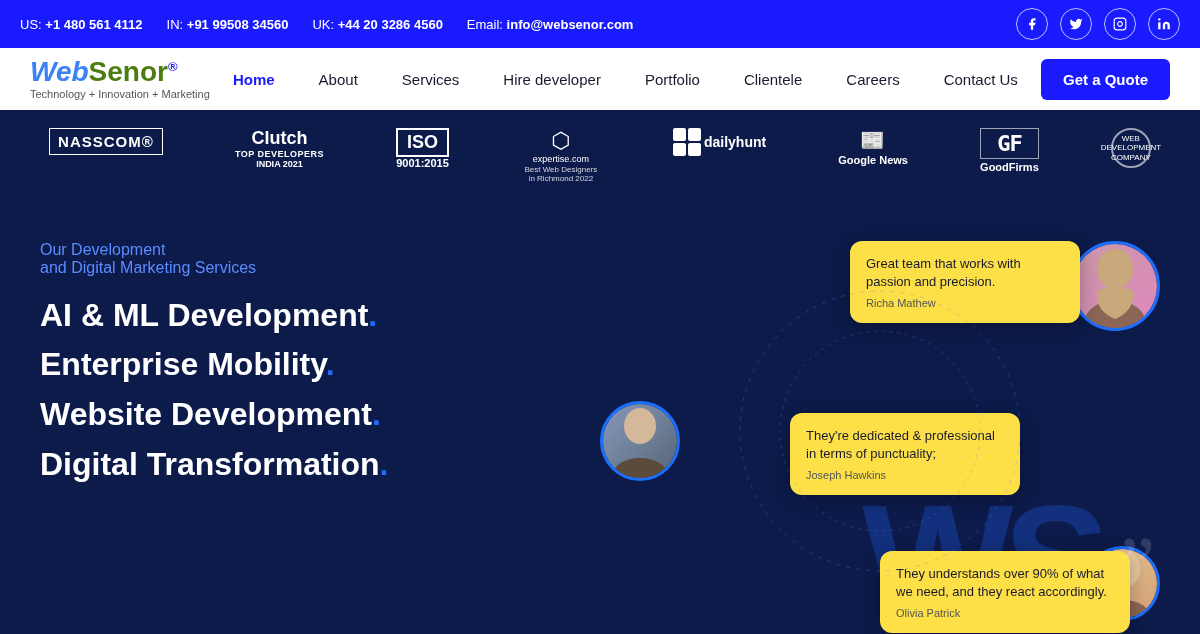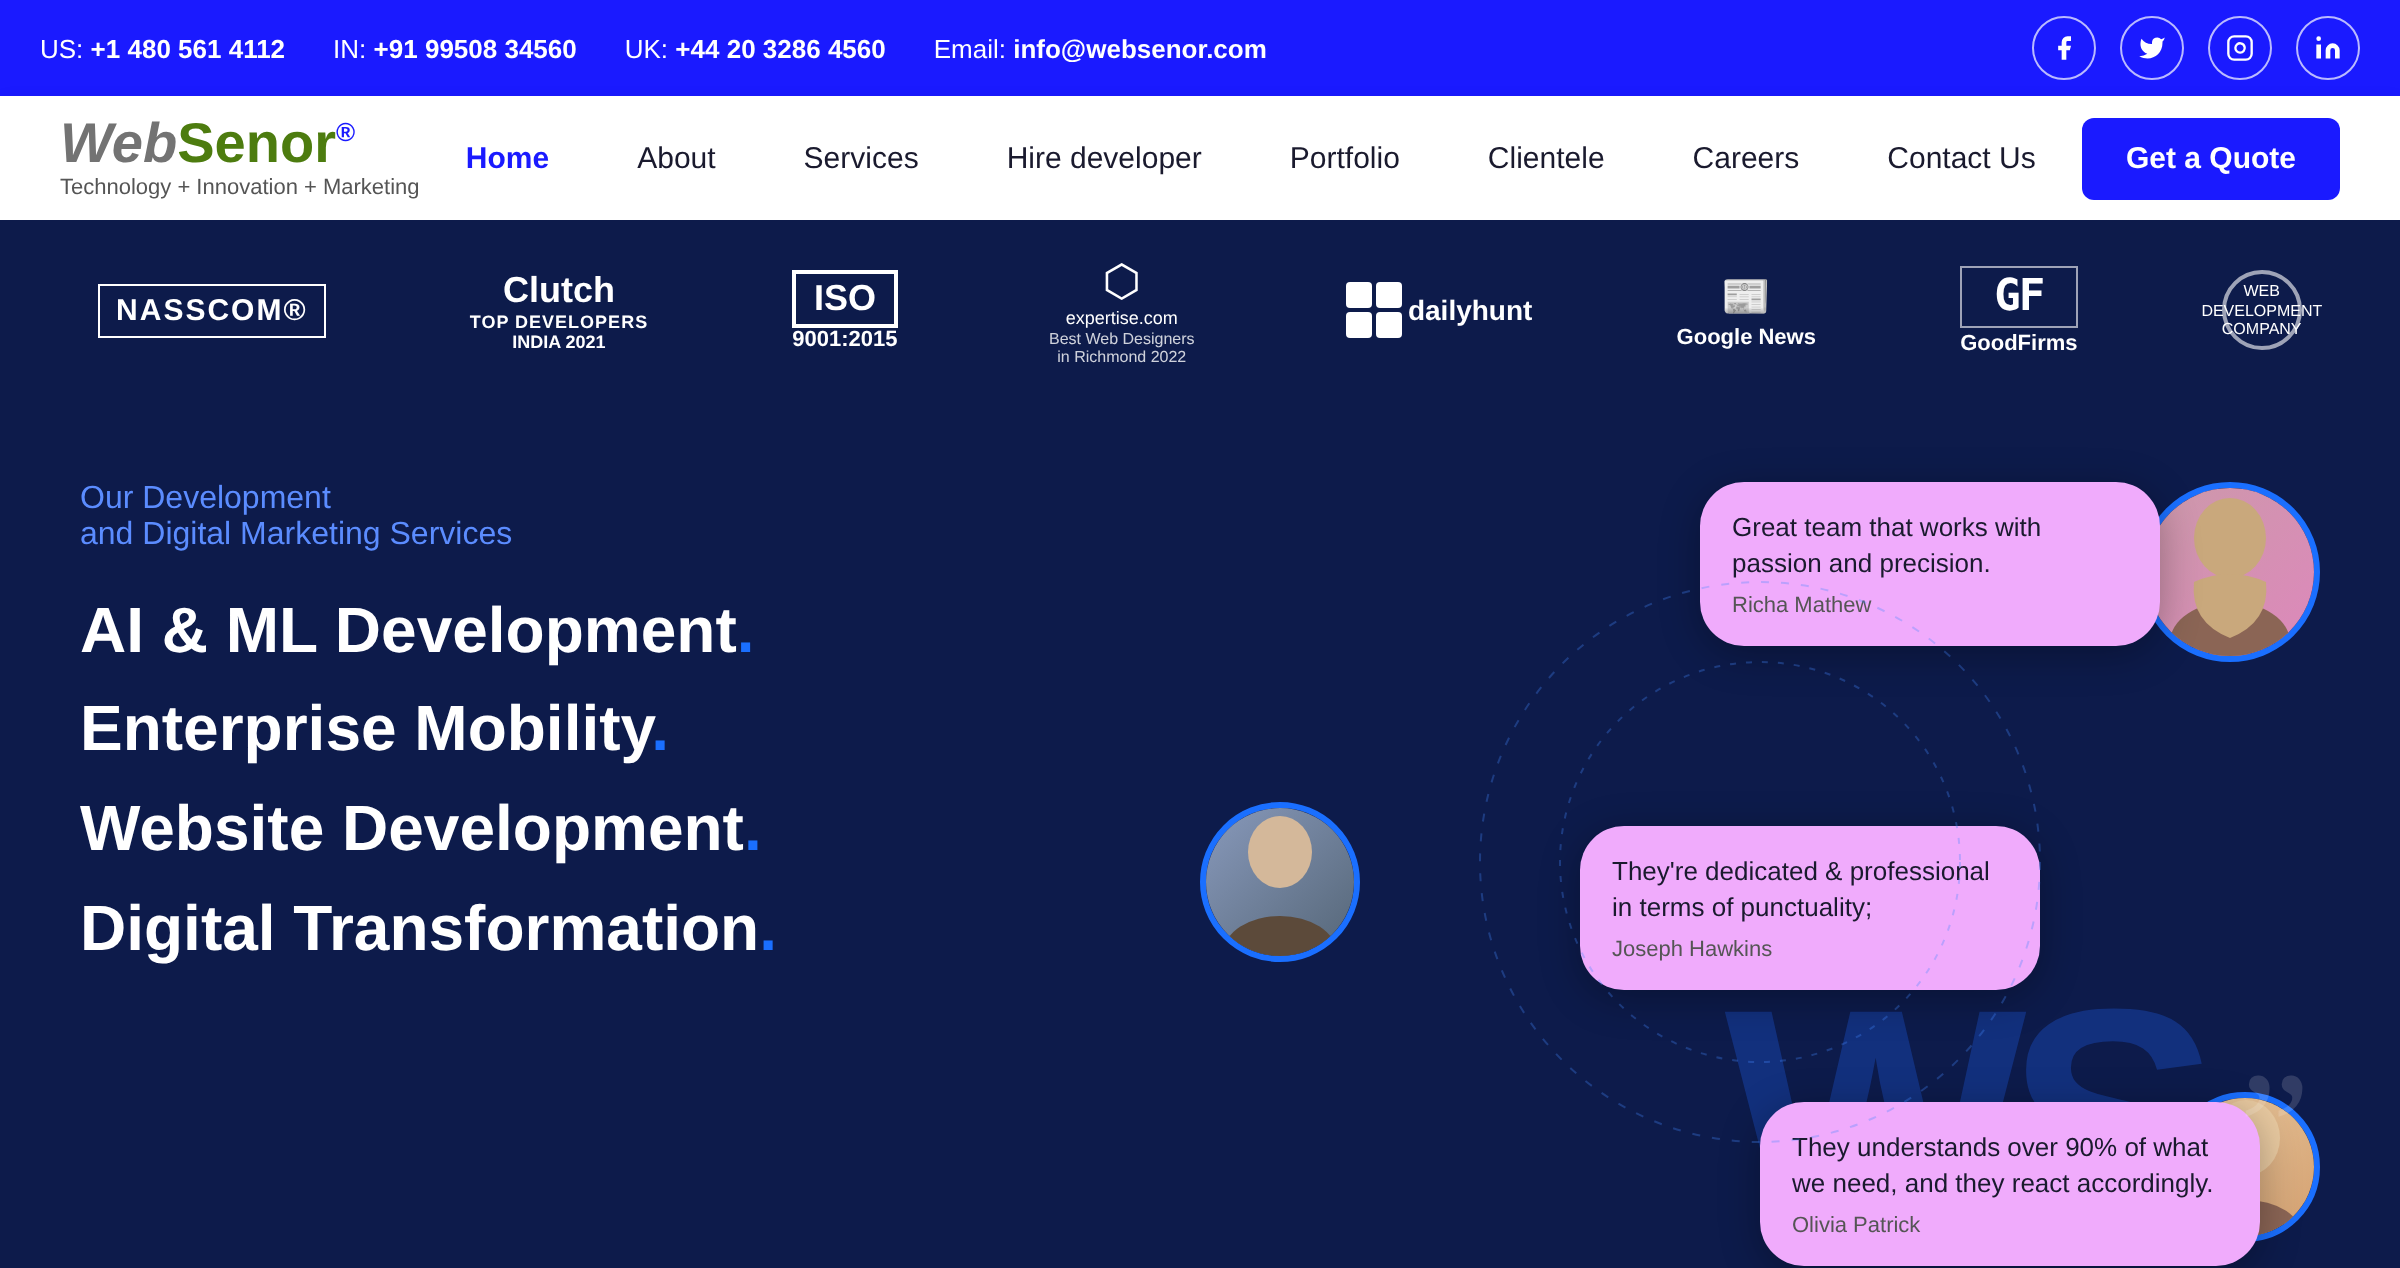--- a/index.html
+++ b/index.html
@@ -47,21 +47,21 @@
     .get-quote-btn {
       background: #1a1aff; color: white; padding: 12px 22px;
       border: none; border-radius: 6px; font-size: 15px; font-weight: 600; cursor: pointer;
     }
 
     
     .badges-row {
       background: #0d1b4b;
       padding: 18px 18px;
       display: flex;
-      align-items: center;
+      align-items: flex-start;
       justify-content: space-around;
       gap: 10px;
     }
     .badge-item {
       display: flex; flex-direction: column; align-items: center;
       color: white; font-size: 11px; text-align: center;
     }
 
     
     .hero {
@@ -98,22 +98,22 @@
       color: rgba(30, 90, 220, 0.35);
       line-height: 1;
       z-index: 1;
       letter-spacing: -10px;
     }
 
     
     .quote-cards { position: relative; width: 100%; height: 380px; z-index: 3; }
     .quote-card {
       position: absolute;
-      background: #f0abfc;
-      border-radius: 22px;
+      background: #fde047;
+      border-radius: 12px;
       padding: 14px 16px;
       box-shadow: 0 4px 20px rgba(0,0,0,0.3);
       max-width: 230px;
     }
     .quote-card .quote-text { font-size: 13px; color: #1a1a2e; font-weight: 500; line-height: 1.4; margin-bottom: 6px; }
     .quote-card .quote-author { font-size: 11px; color: #555; }
     .quote-card-1 { top: 0; right: 80px; }
     .quote-card-2 { top: 172px; right: 140px; }
     .quote-card-3 { top: 310px; right: 30px; max-width: 250px; }
 
@@ -190,21 +190,21 @@
           <path d="M16 8a6 6 0 016 6v7h-4v-7a2 2 0 00-2-2 2 2 0 00-2 2v7h-4v-7a6 6 0 016-6zM2 9h4v12H2z"></path>
           <circle cx="4" cy="4" r="2"></circle>
         </svg>
     </div>
   </div>
 </div>
 
 <div class="nav-bar">
   <div class="logo-area">
     <div class="logo-main">
-      <span style="color:#737373;font-style:italic;font-weight:900;">Web</span><span style="color:#4d7c0f;font-weight:900;">Senor</span><span class="reg" style="font-size:13px;color:#1a1aff;">®</span>
+      <span style="color:#3b82f6;font-style:italic;font-weight:900;">Web</span><span style="color:#4d7c0f;font-weight:900;">Senor</span><span class="reg" style="font-size:13px;color:#1a1aff;">®</span>
     </div>
     <div class="logo-tagline">Technology + Innovation + Marketing</div>
   </div>
   <nav class="nav-links">
     <a class="nav-link active">Home</a>
     <a class="nav-link">About</a>
     <a class="nav-link">Services</a>
     <a class="nav-link">Hire developer</a>
     <a class="nav-link">Portfolio</a>
     <a class="nav-link">Clientele</a>

